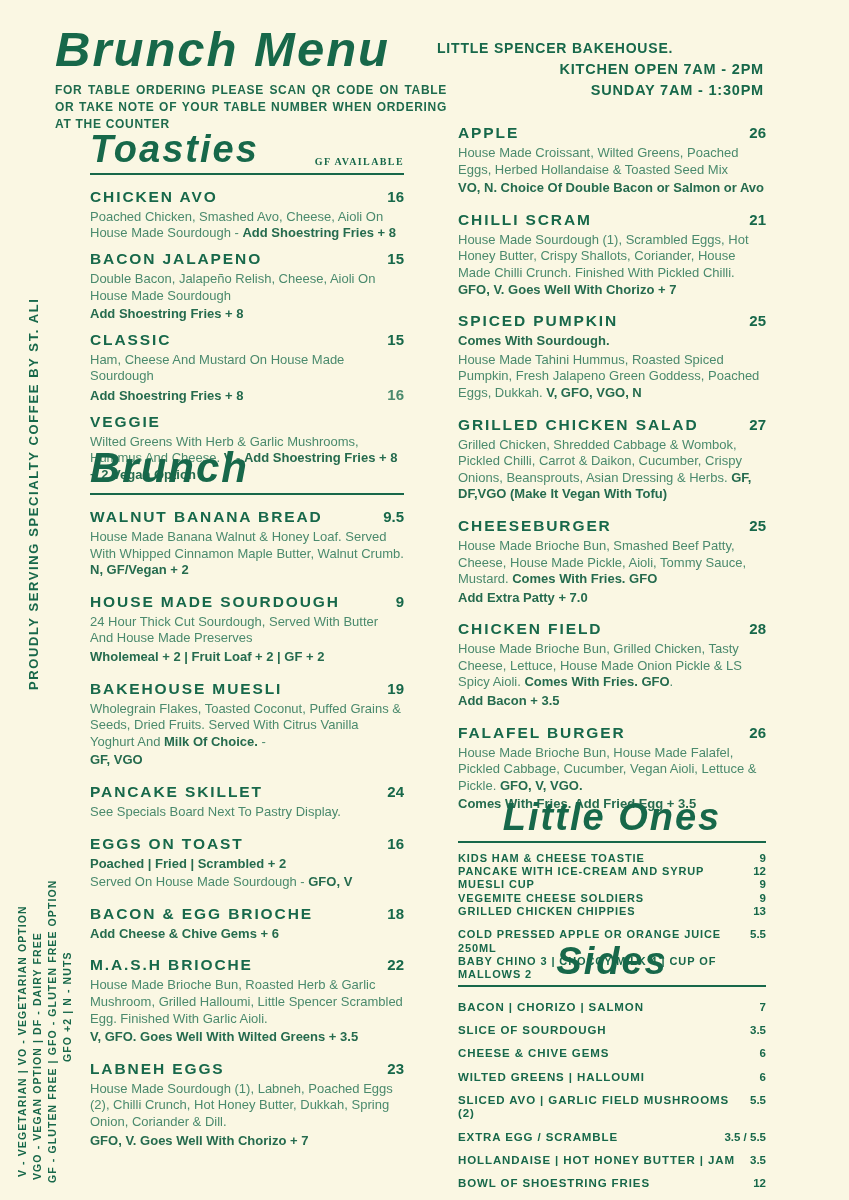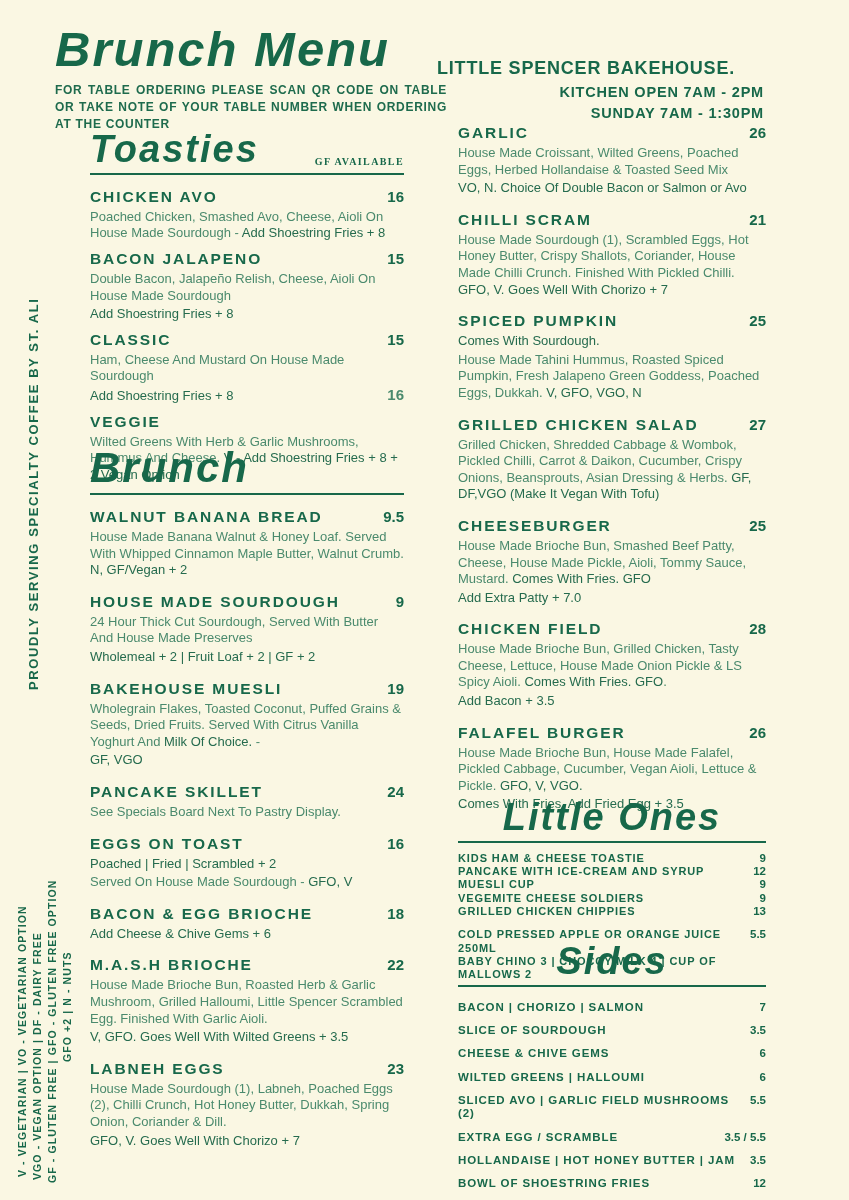--- a/index.html
+++ b/index.html
@@ -5,21 +5,21 @@
   * { box-sizing: border-box; margin: 0; padding: 0; }
   html, body { background: #FAF7E3; }
   body { font-family: "Liberation Sans", sans-serif; }
   .page {
     position: relative;
     width: 849px; height: 1200px;
     background: var(--bg, #FAF7E3);
     color: var(--green-900, #17684A);
     overflow: hidden;
   }
-  .b, .bold { font-weight: normal; color: var(--green-800, #256B4E); }
+  .b, .bold { font-weight: bold; color: var(--green-800, #256B4E); }
 
   
   .rail-line {
     position: absolute;
     white-space: nowrap;
     transform: rotate(-90deg);
     transform-origin: 0 0;
     font-weight: bold;
     color: var(--green-900, #17684A);
   }
@@ -35,21 +35,21 @@
   .menu-title {
     font-size: 49px; font-weight: bold; font-style: italic;
     letter-spacing: 2px; line-height: 1.05; color: var(--green-900, #17684A);
   }
   .order-note {
     margin-top: 7px; font-size: 12px; font-weight: bold;
     letter-spacing: 0.7px; line-height: 17px; text-align: justify;
     color: var(--green-850, #1E6B4D);
   }
   .biz-block { position: absolute; left: 437px; top: 40px; width: 327px; }
-  .biz-name { font-size: 18px; font-weight: bold; letter-spacing: 0.8px; margin-top: 18px; }
+  .biz-name { font-size: 14px; font-weight: bold; letter-spacing: 0.8px; }
   .hours { font-size: 14.5px; font-weight: bold; letter-spacing: 0.8px; text-align: right; margin-top: 5px; }
 
   
   section { position: absolute; }
   .sec-toasties { left: 90px; top: 130px; width: 314px; }
   .sec-brunch   { left: 90px; top: 446px; width: 314px; }
   .sec-mains    { left: 458px; top: 123px; width: 308px; }
   .sec-little   { left: 458px; top: 798px; width: 308px; }
   .sec-sides    { left: 458px; top: 942px; width: 308px; }
 
@@ -215,21 +215,21 @@
           <div class="item-desc"><span class="desc-text"><span>House Made Sourdough (1), Labneh, Poached Eggs (2), Chilli Crunch, Hot Honey Butter, Dukkah, Spring Onion, Coriander &amp; Dill.</span></span></div>
           <div class="item-desc"><span class="desc-text"><span class="bold">GFO, V. Goes Well With Chorizo + 7</span></span></div>
         </div>
       </div>
   </section>
 
   <section class="sec-mains">
     <div class="items" id="mains-items">
         <div class="item">
           <div class="item-head">
-            <span class="item-name">GARLIC</span>
+            <span class="item-name">APPLE</span>
             <span class="item-price">26</span>
           </div>
           <div class="item-desc"><span class="desc-text"><span>House Made Croissant, Wilted Greens, Poached Eggs, Herbed Hollandaise &amp; Toasted Seed Mix</span></span></div>
           <div class="item-desc"><span class="desc-text"><span class="bold">VO, N. Choice Of Double Bacon  or Salmon or Avo</span></span></div>
         </div>
         <div class="item">
           <div class="item-head">
             <span class="item-name">CHILLI SCRAM</span>
             <span class="item-price">21</span>
           </div>

